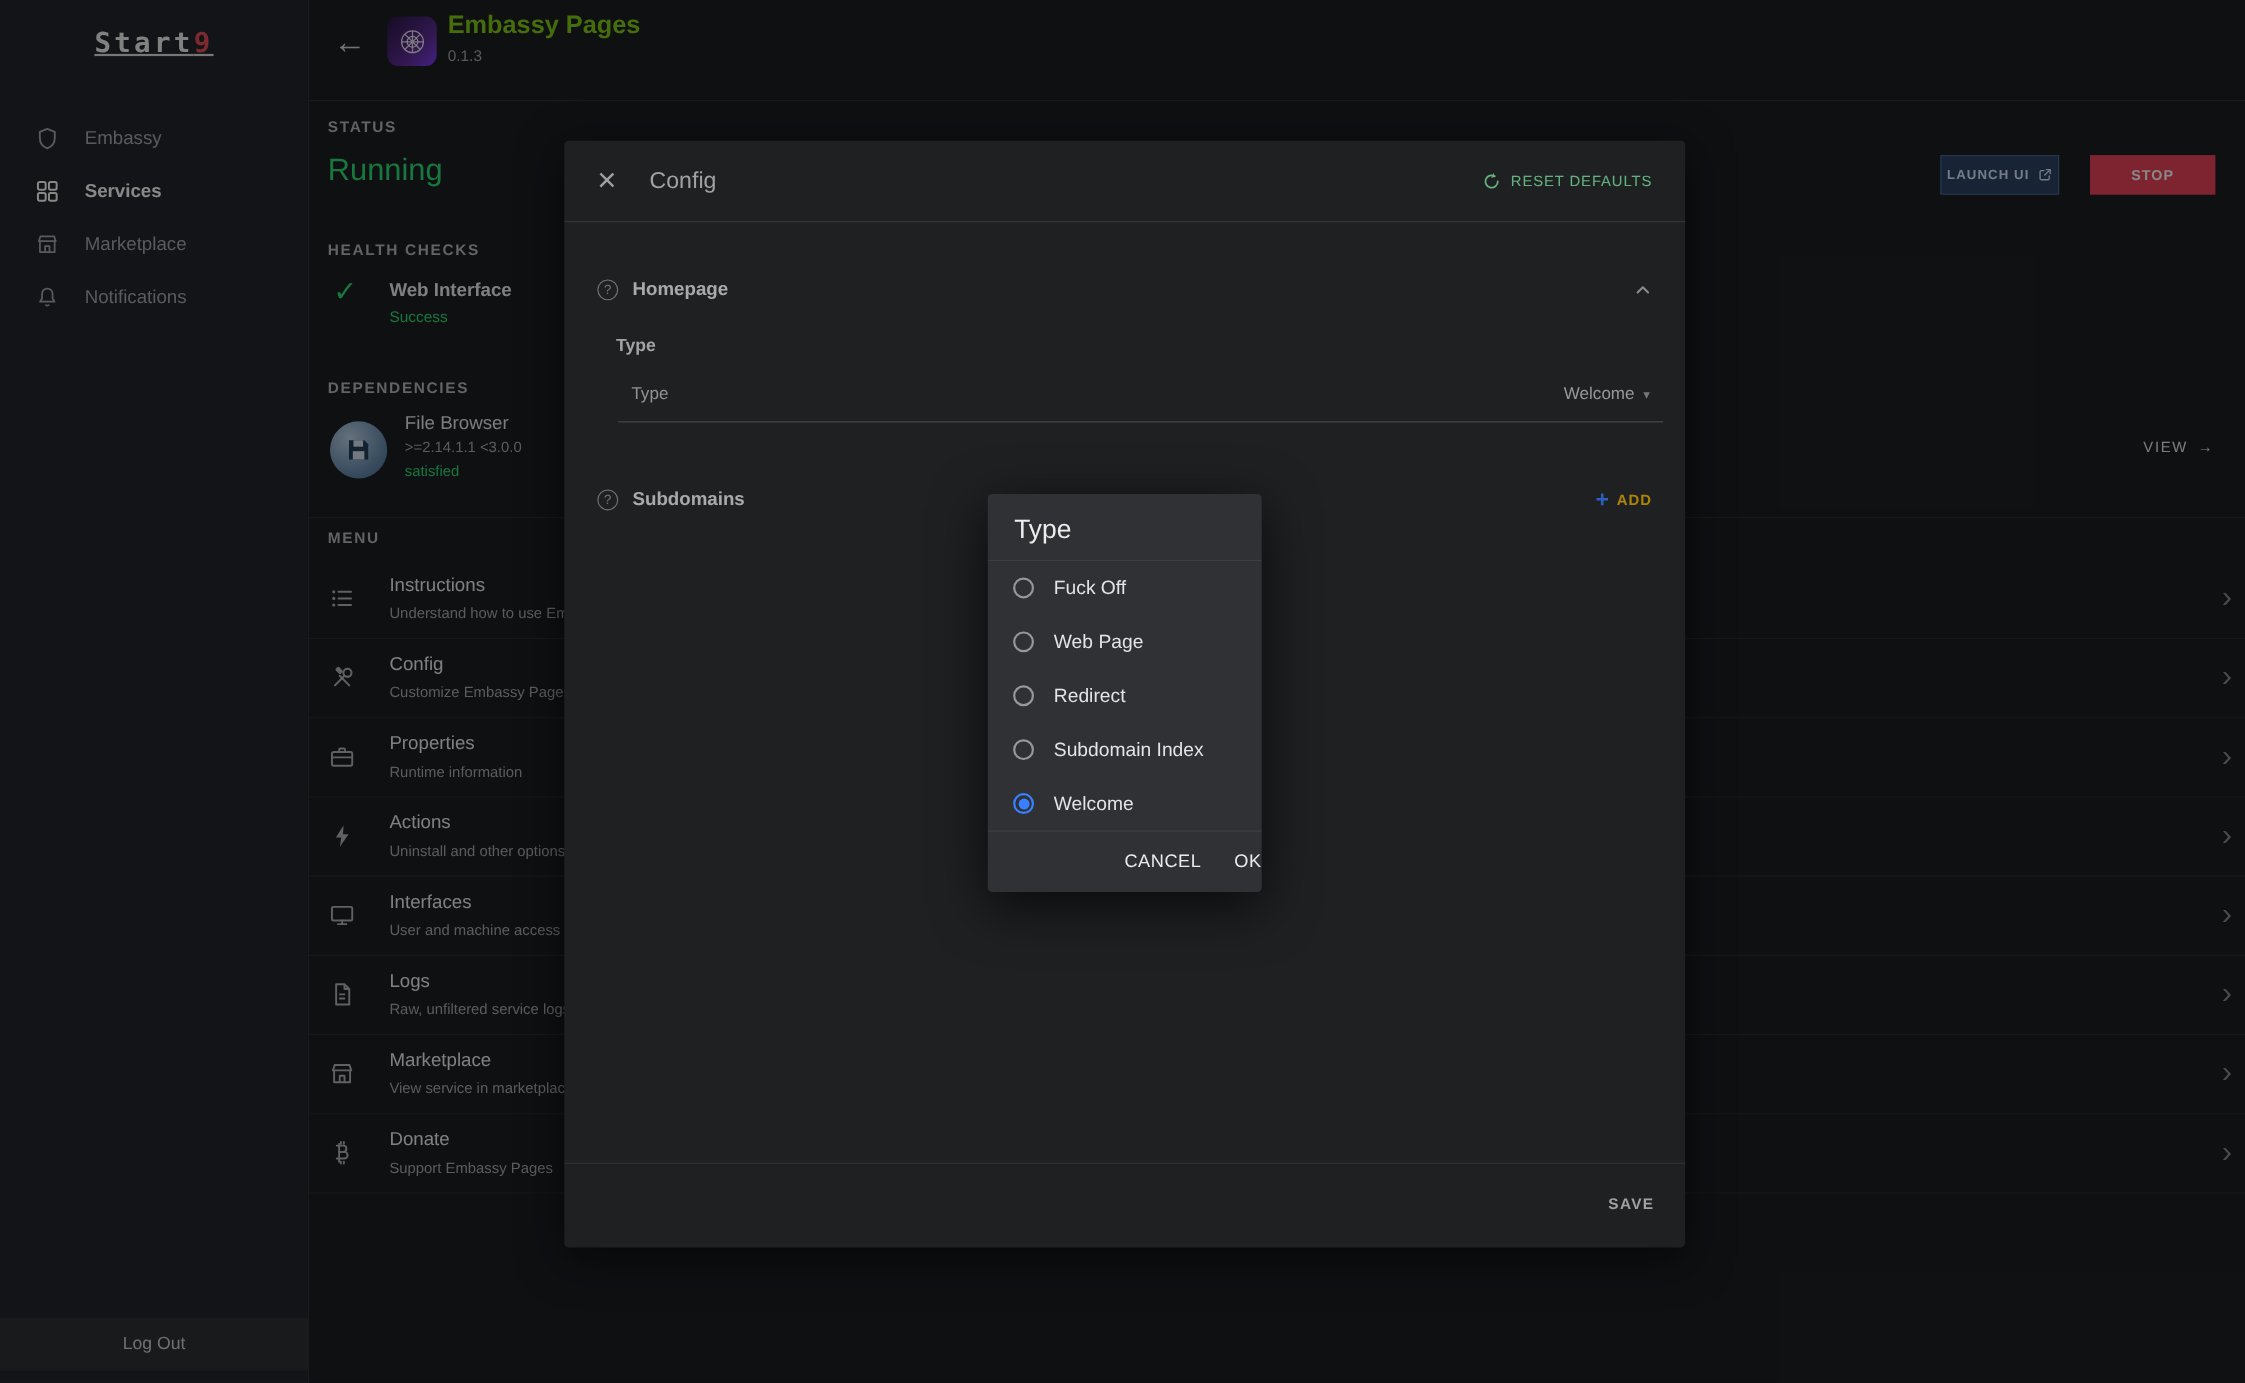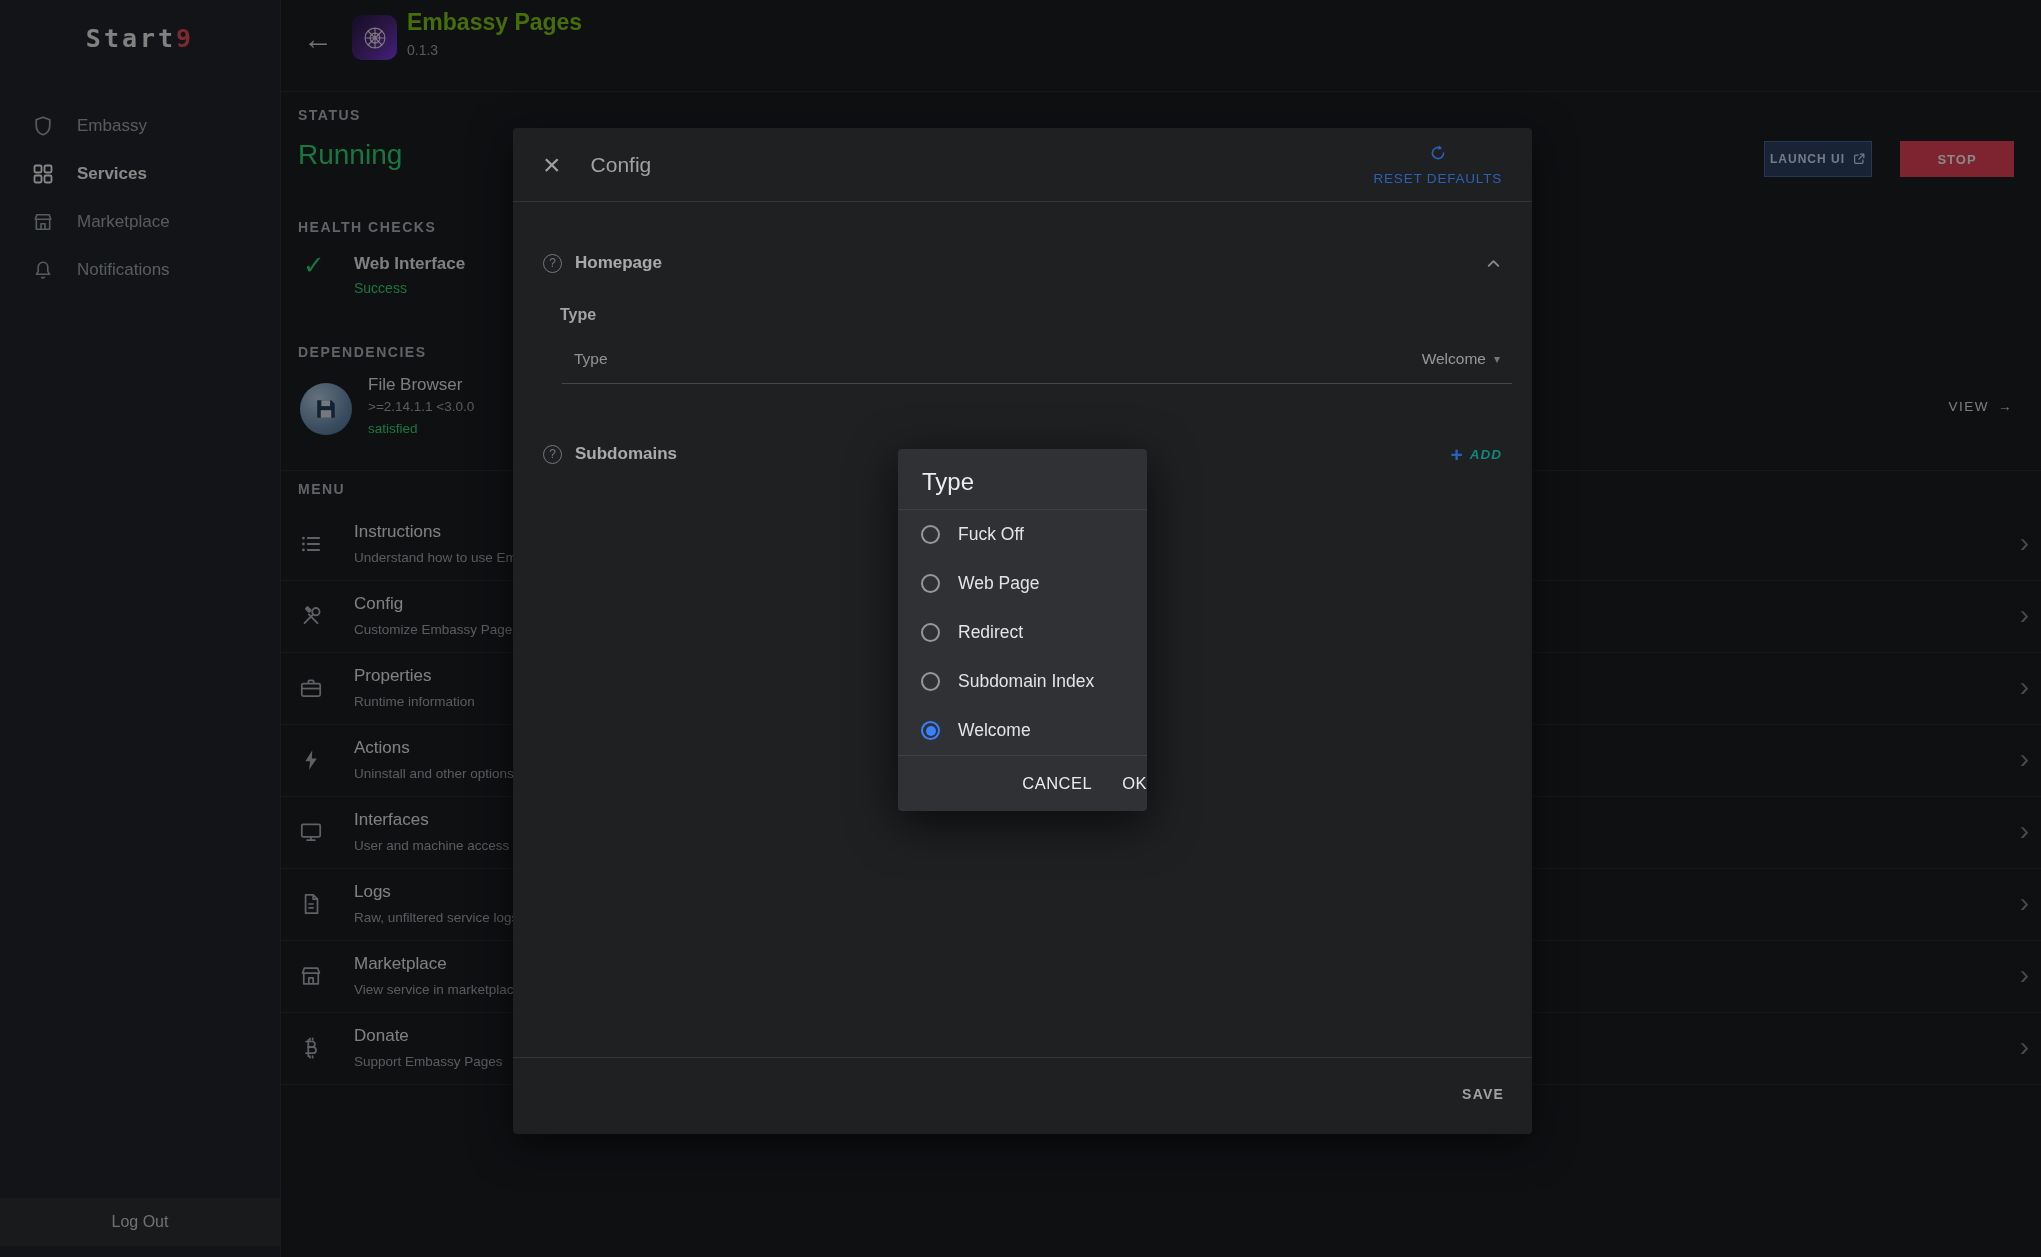--- a/index.html
+++ b/index.html
@@ -7,21 +7,21 @@
   .screen {
     position: relative; width: 2041px; height: 1257px; overflow: hidden;
     background: #1d1f23; font-family: "Liberation Sans", sans-serif; color: #e0e0e0;
     -webkit-font-smoothing: antialiased;
   }
   svg { display: block; width: 100%; height: 100%; }
   .icon { display: inline-block; color: inherit; }
 
   
   .sidebar { position: absolute; left: 0; top: 0; width: 281px; height: 100%;
-    background: #25282c; border-right: 1px solid rgba(255,255,255,0.06); z-index: 1; }
+    background: #25282c; border-right: 1px solid rgba(255,255,255,0.06); z-index: 1; text-decoration: underline; }
   .logo { margin-top: 24px; text-align: center; font-family: "DejaVu Sans Mono", monospace;
     font-size: 25px; font-weight: bold; letter-spacing: 3px; color: #f2f2f2; }
   .logo .nine { color: #e8505b; }
   .nav { position: absolute; top: 102px; left: 0; right: 0; }
   .nav-item { height: 48px; display: flex; align-items: center; padding-left: 31px; gap: 22px;
     font-size: 17px; color: #a6abb1; cursor: pointer; }
   .nav-item .icon { width: 24px; height: 24px; flex: none; }
   .nav-item.active { color: #ffffff; font-weight: bold; }
   .logout { position: absolute; left: 0; right: 0; bottom: 11px; height: 48px;
     background: rgba(255,255,255,0.05); color: #d2d2d2; font-size: 16px;
@@ -79,40 +79,40 @@
   .overlay-b { position: absolute; inset: 0; background: rgba(0,0,0,0.26); z-index: 30; }
 
   
   .modal { position: absolute; left: 513px; top: 128px; width: 1019px; height: 1006px;
     background: #2b2c2f; border-radius: 4px; z-index: 20; box-shadow: 0 10px 40px rgba(0,0,0,0.55); }
   .modal-header { position: absolute; left: 0; right: 0; top: 0; height: 74px;
     border-bottom: 1px solid rgba(255,255,255,0.13); display: flex; align-items: center; padding: 0 30px; }
   .close-x { font-size: 30px; line-height: 1; color: #d8d8d8; cursor: pointer; }
   .modal-title { margin-left: 30px; font-size: 21px; color: #d9d9d9; }
   .reset-btn { margin-left: auto; display: flex; align-items: center; gap: 9px; font-size: 13.5px;
-    letter-spacing: 0.8px; color: #3b82f6; cursor: pointer; flex-direction: column; }
+    letter-spacing: 0.8px; color: #86efac; cursor: pointer; }
   .reset-btn .icon { width: 18px; height: 18px; }
   .section-row { position: absolute; left: 0; right: 0; display: flex; align-items: center;
     padding: 0 30px; gap: 13px; }
   .hp-row { top: 112px; height: 46px; }
   .sd-row { top: 300px; height: 52px; }
   .help-circle { width: 19px; height: 19px; border-radius: 50%; border: 1.5px solid #9aa0a6;
     color: #9aa0a6; font-size: 12px; display: flex; align-items: center; justify-content: center; flex: none; }
   .section-title { font-size: 17px; font-weight: bold; color: #e4e4e4; }
   .collapse { margin-left: auto; width: 17px; height: 17px; color: #bcbcbc; cursor: pointer; }
   .group-label { position: absolute; left: 47px; top: 178px; font-size: 16px; font-weight: 600; color: #dcdcdc; }
   .field-row { position: absolute; left: 49px; right: 20px; top: 206px; height: 50px;
     border-bottom: 1px solid rgba(255,255,255,0.25); display: flex; align-items: center;
     justify-content: space-between; padding: 0 12px; }
   .field-label { font-size: 15.5px; color: #c4c4c4; }
   .field-value { display: flex; align-items: center; gap: 8px; font-size: 15.5px; color: #cccccc; cursor: pointer; }
   .caret { font-size: 12px; color: #9aa0a6; }
   .add-btn { margin-left: auto; display: flex; align-items: center; gap: 7px; cursor: pointer; }
   .add-plus { color: var(--primary, #3880ff); font-size: 21px; font-weight: bold; line-height: 1; }
-  .add-label { color: #14b8a6; font-size: 13.5px; letter-spacing: 1px; font-weight: 600; font-style: italic; }
+  .add-label { color: #eab308; font-size: 13.5px; letter-spacing: 1px; font-weight: 600; }
   .modal-footer { position: absolute; left: 0; right: 0; bottom: 0; height: 77px;
     border-top: 1px solid rgba(255,255,255,0.13); }
   .save-btn { position: absolute; right: 28px; top: 28px; font-size: 14px; letter-spacing: 1.2px;
     color: #d9d9d9; font-weight: 600; cursor: pointer; }
 
   
   .dialog { position: absolute; left: 898px; top: 449px; width: 249px; height: 362px;
     background: #303135; border-radius: 4px; z-index: 40; box-shadow: 0 12px 48px rgba(0,0,0,0.7); }
   .dialog-header { height: 61px; padding: 19px 0 0 24px; border-bottom: 1px solid rgba(255,255,255,0.07); }
   .dialog-title { font-size: 24px; font-weight: 500; color: #ececec; }

